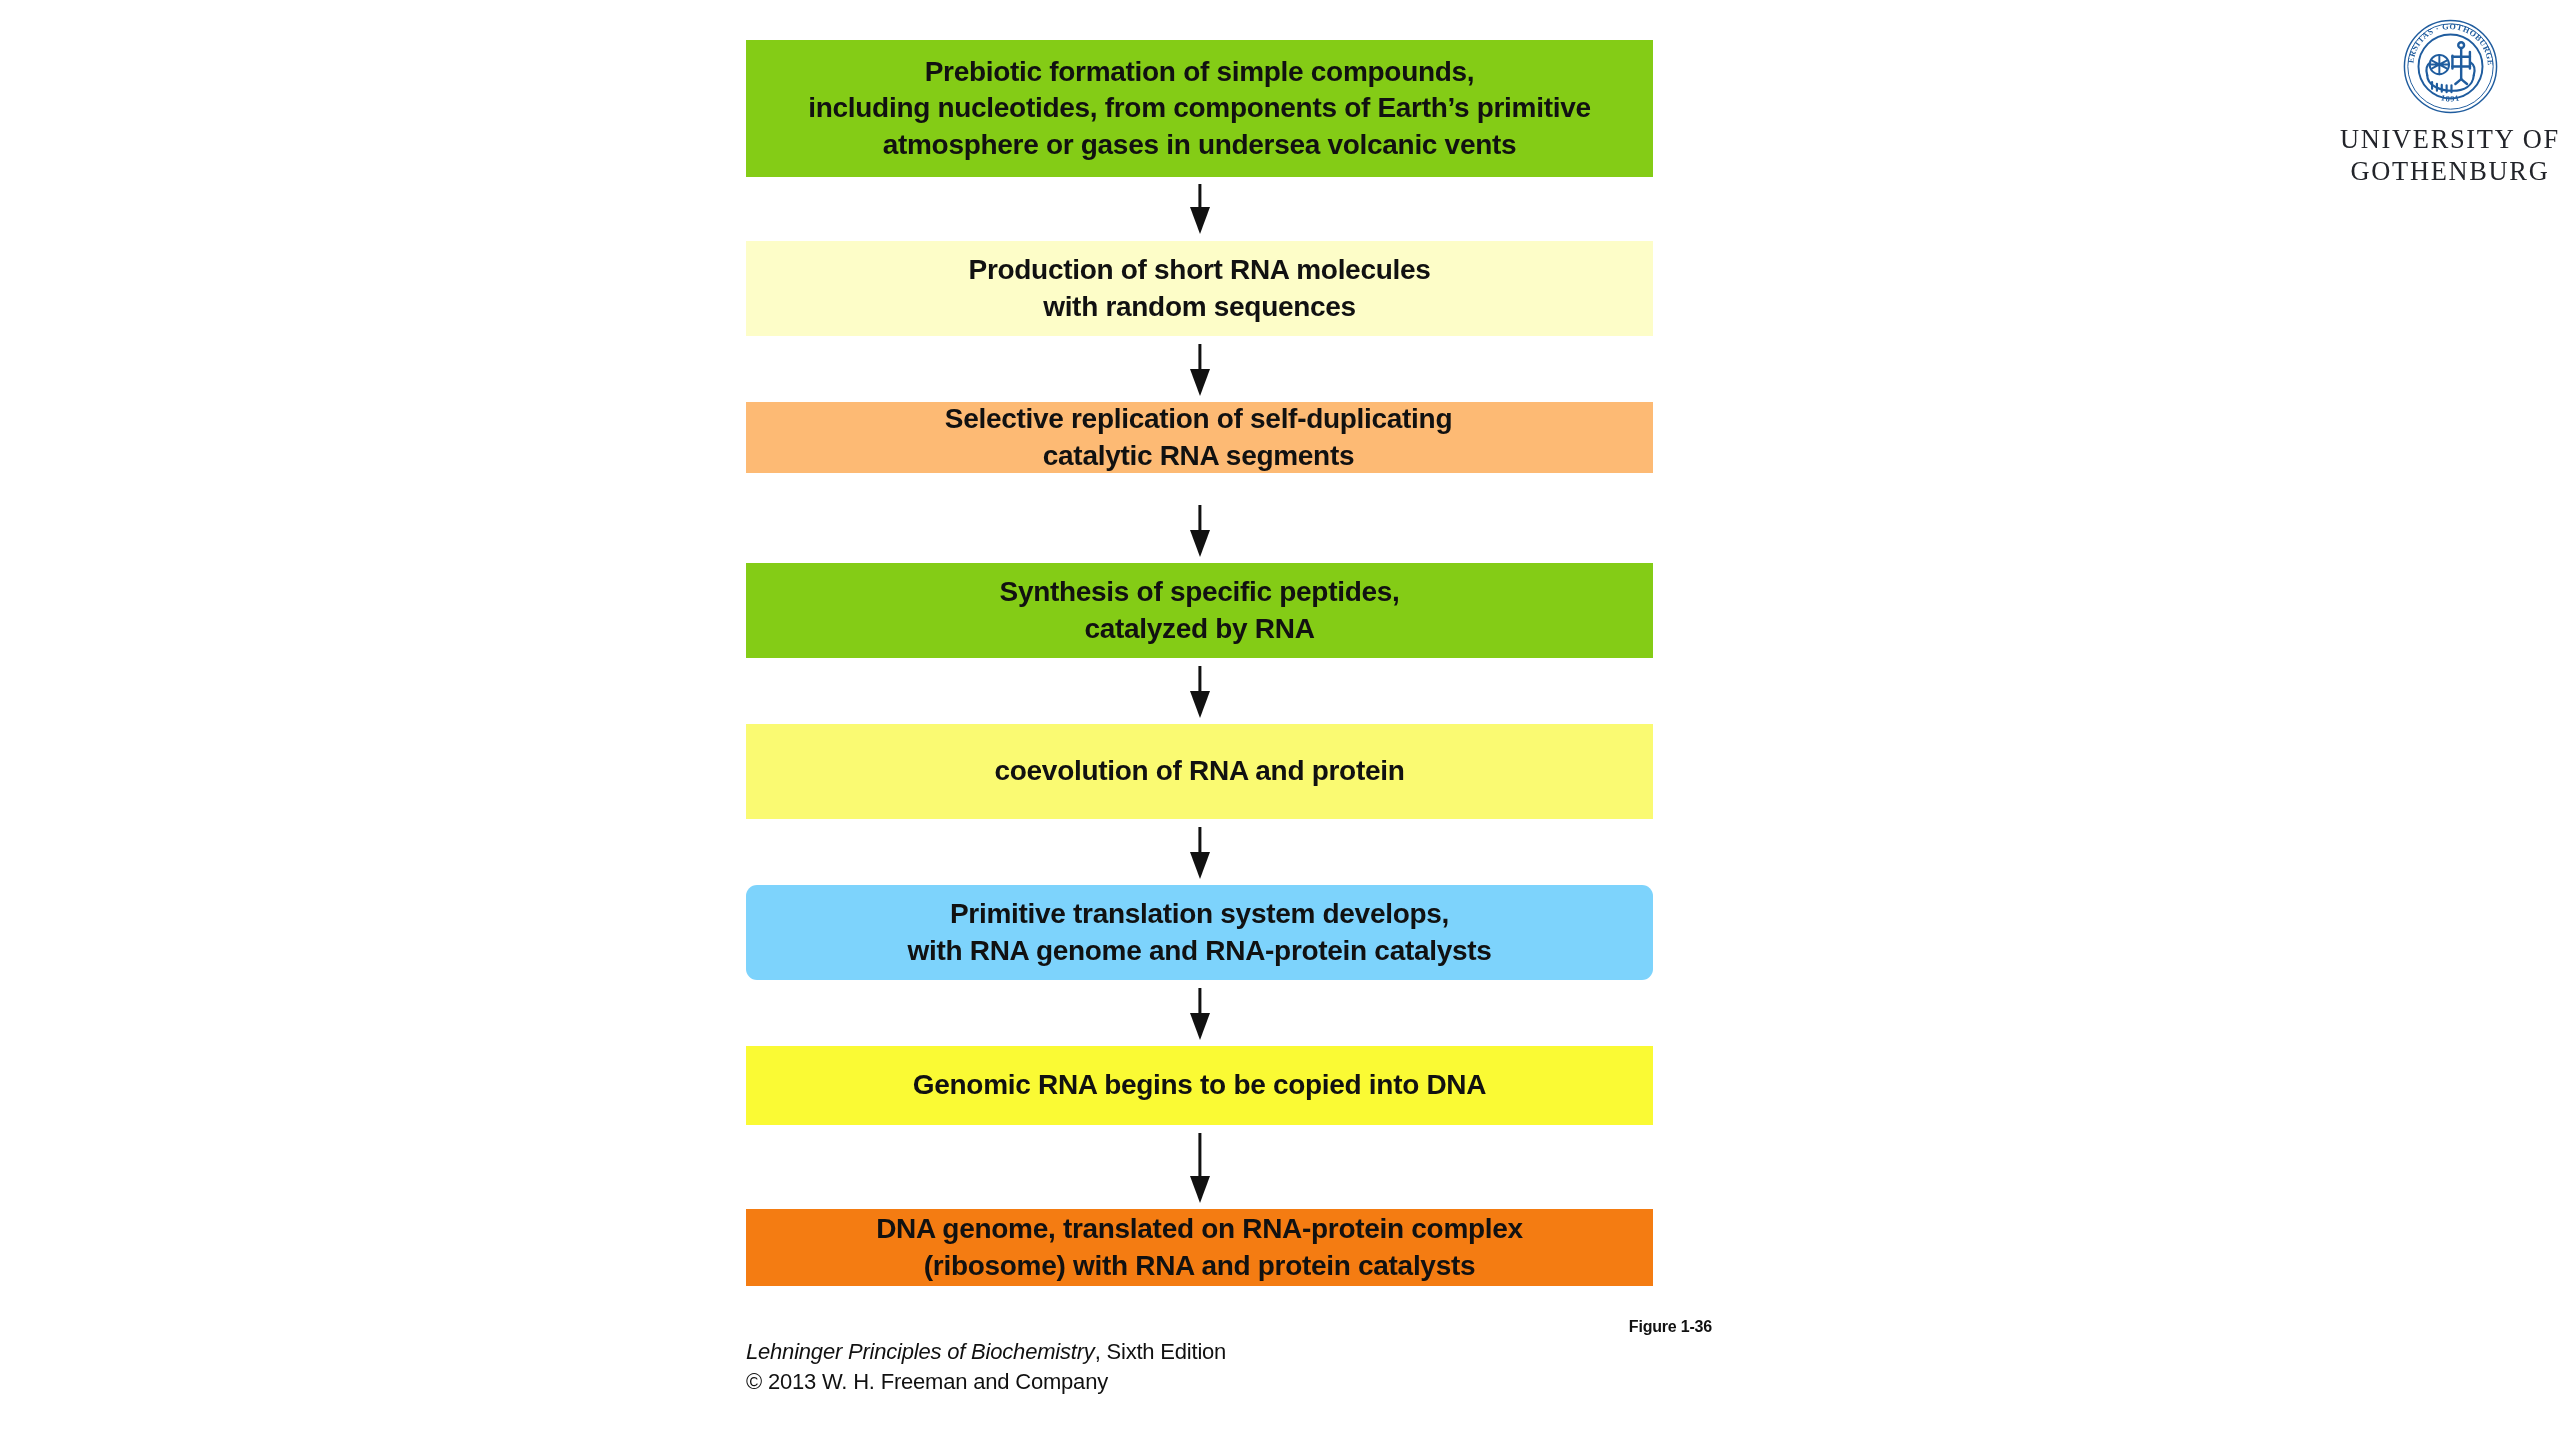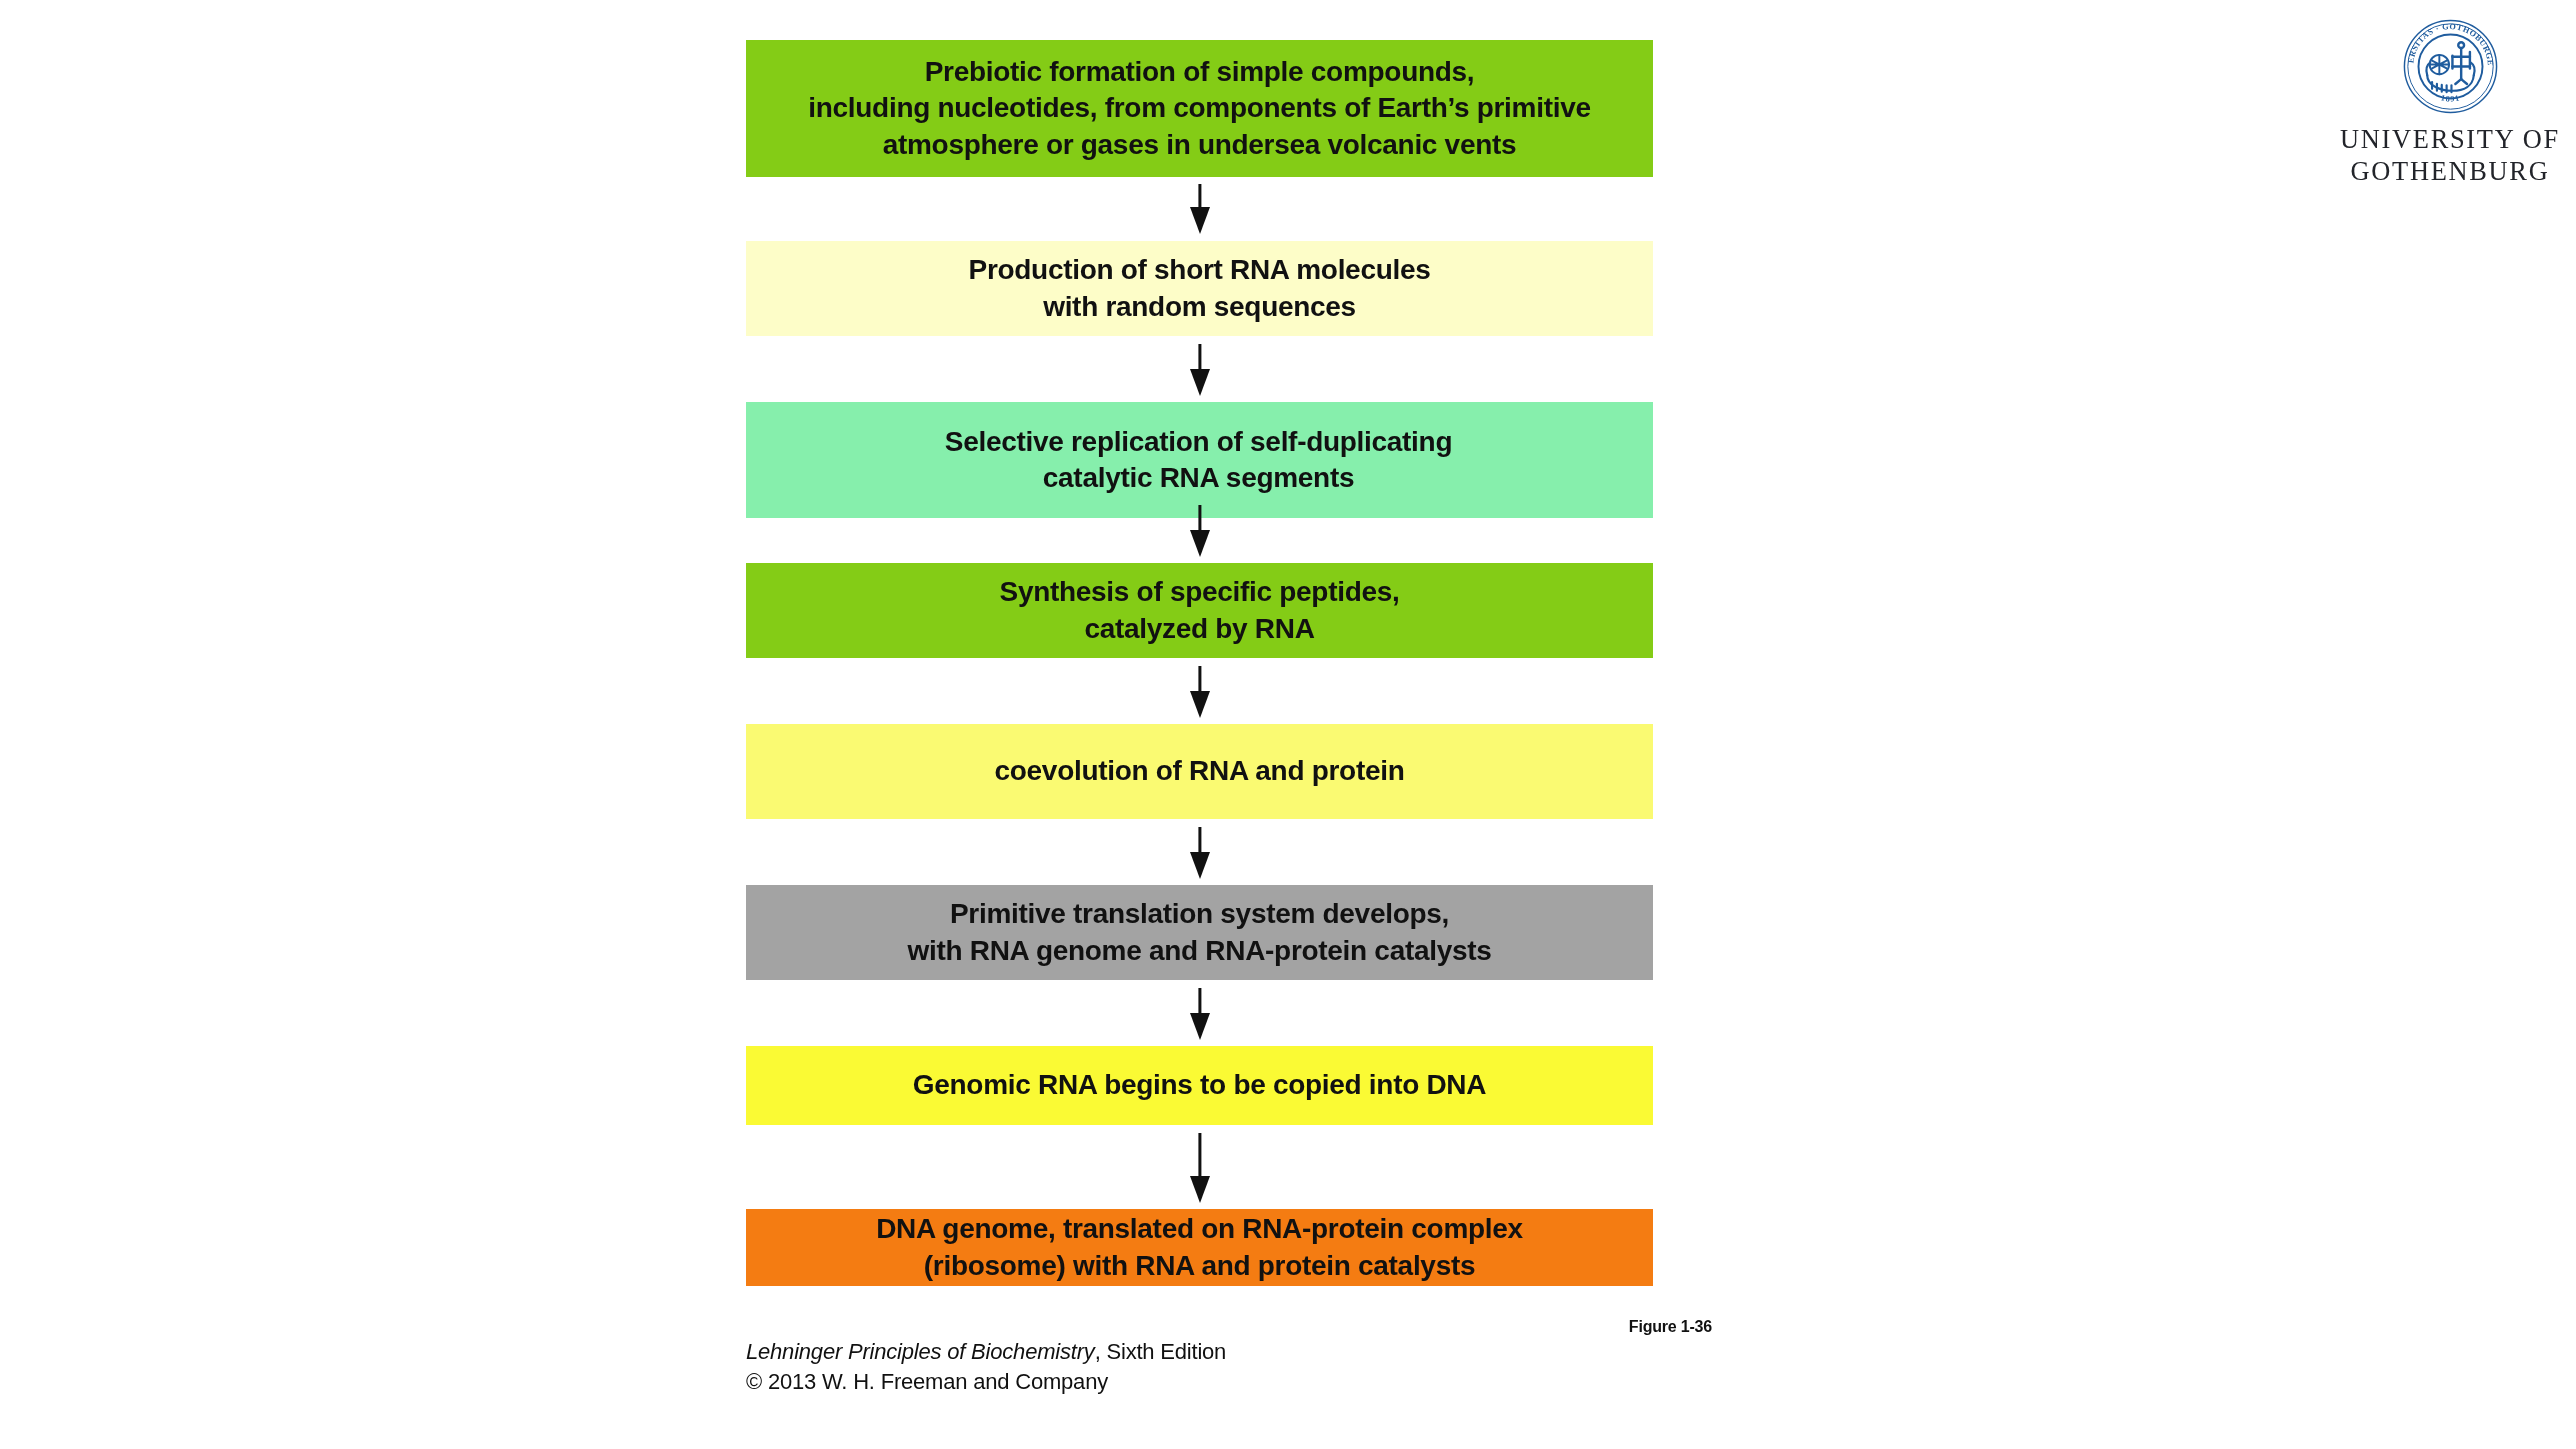--- a/index.html
+++ b/index.html
@@ -139,32 +139,32 @@
 <div id="flowchart">
     <div class="flow-box" style="top: 40px; height: 137px; background: #84cc16;">
       <span class="line">Prebiotic formation of simple compounds,</span>
       <span class="line">including nucleotides, from components of Earth’s primitive</span>
       <span class="line">atmosphere or gases in undersea volcanic vents</span>
     </div>
     <div class="flow-box" style="top: 241px; height: 95px; background: rgb(253, 253, 200);">
       <span class="line">Production of short RNA molecules</span>
       <span class="line">with random sequences</span>
     </div>
-    <div class="flow-box" style="top: 402px; height: 116px; background: #86efac; padding-left: 24px;">
+    <div class="flow-box" style="top: 402px; height: 71px; background: #fdba74; padding-left: 24px;">
       <span class="line">Selective replication of self-duplicating</span>
       <span class="line">catalytic RNA segments</span>
     </div>
     <div class="flow-box" style="top: 563px; height: 95px; background: #84cc16;">
       <span class="line">Synthesis of specific peptides,</span>
       <span class="line">catalyzed by RNA</span>
     </div>
     <div class="flow-box" style="top: 724px; height: 95px; background: rgb(250, 250, 114);">
       <span class="line">coevolution of RNA and protein</span>
     </div>
-    <div class="flow-box" style="top: 885px; height: 95px; background: #a3a3a3;">
+    <div class="flow-box" style="top: 885px; height: 95px; background: #7dd3fc; border-radius: 11px;">
       <span class="line">Primitive translation system develops,</span>
       <span class="line">with RNA genome and RNA-protein catalysts</span>
     </div>
     <div class="flow-box" style="top: 1046px; height: 79px; background: rgb(250, 250, 52);">
       <span class="line">Genomic RNA begins to be copied into DNA</span>
     </div>
     <div class="flow-box" style="top: 1209px; height: 77px; background: rgb(244, 124, 18);">
       <span class="line">DNA genome, translated on RNA-protein complex</span>
       <span class="line">(ribosome) with RNA and protein catalysts</span>
     </div>

